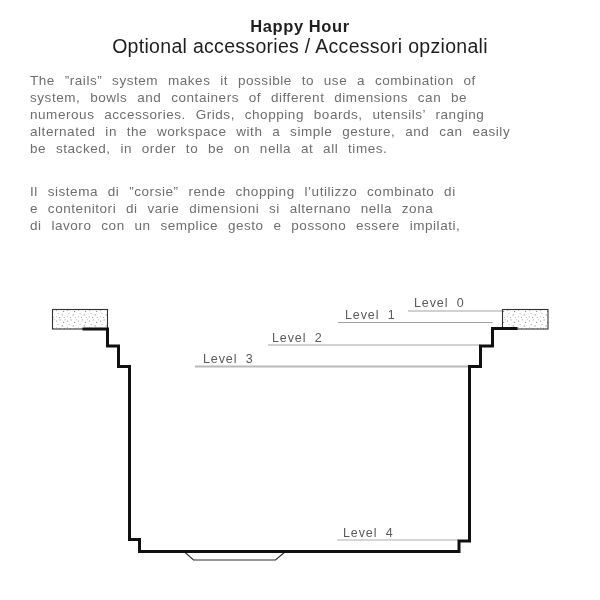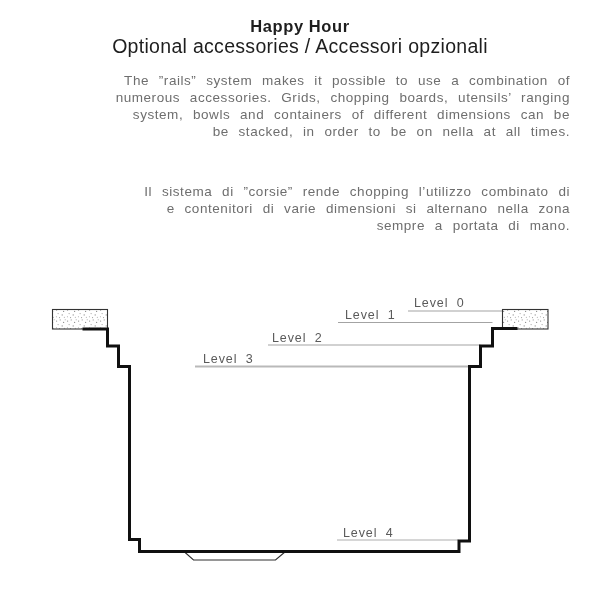--- a/index.html
+++ b/index.html
@@ -23,49 +23,50 @@
     font-size:19.5px;font-weight:normal;letter-spacing:0.3px;
     line-height:21px;margin:0;
   }
   .para{
     position:absolute;left:30px;width:540px;
     color:#6e6e6e;font-size:13.5px;line-height:17px;
     letter-spacing:0.55px;word-spacing:5.5px;
   }
   .para-en{top:72px;}
   .para-it{top:183px;}
-  .tline{text-align:right;white-space:nowrap;}
+  .tline{text-align:left;white-space:nowrap;}
   .diagram-svg{position:absolute;left:0;top:0;width:600px;height:600px;}
   .level-label{
     font-family:"Liberation Sans", sans-serif;
     font-size:12.5px;fill:#5a5a5a;
     letter-spacing:0.9px;word-spacing:4px;
   }
 </style>
 </head>
 <body>
 
 <div class="page">
 
   <div class="header">
     <h1 class="title">Happy Hour</h1>
     <h2 class="subtitle">Optional accessories / Accessori opzionali</h2>
   </div>
 
   <div class="para para-en">
     <div class="tline">The ”rails” system makes it possible to use a combination of</div>
+    <div class="tline">system, bowls and containers of different dimensions can be</div>
     <div class="tline">numerous accessories. Grids, chopping boards, utensils’ ranging</div>
-    <div class="tline">system, bowls and containers of different dimensions can be</div>
+    <div class="tline">alternated in the workspace with a simple gesture, and can easily</div>
     <div class="tline">be stacked, in order to be on nella at all times.</div>
   </div>
 
   <div class="para para-it">
     <div class="tline">Il sistema di ”corsie” rende chopping l’utilizzo combinato di</div>
     <div class="tline">e contenitori di varie dimensioni si alternano nella zona</div>
-    <div class="tline">sempre a portata di mano.</div>
+    <div class="tline">di lavoro con un semplice gesto e possono essere impilati,</div>
   </div>
 
   <svg class="diagram-svg" viewBox="0 0 600 600" xmlns="http://www.w3.org/2000/svg">
     <defs>
       <pattern id="stipple" width="11" height="11" patternUnits="userSpaceOnUse">
         <circle cx="1.6" cy="2.1" r="0.65" fill="#8f8f8f"></circle>
         <circle cx="5.2" cy="0.9" r="0.55" fill="#9a9a9a"></circle>
         <circle cx="8.6" cy="3.4" r="0.65" fill="#8f8f8f"></circle>
         <circle cx="3.1" cy="5.6" r="0.55" fill="#969696"></circle>
         <circle cx="7.2" cy="6.9" r="0.65" fill="#8f8f8f"></circle>

